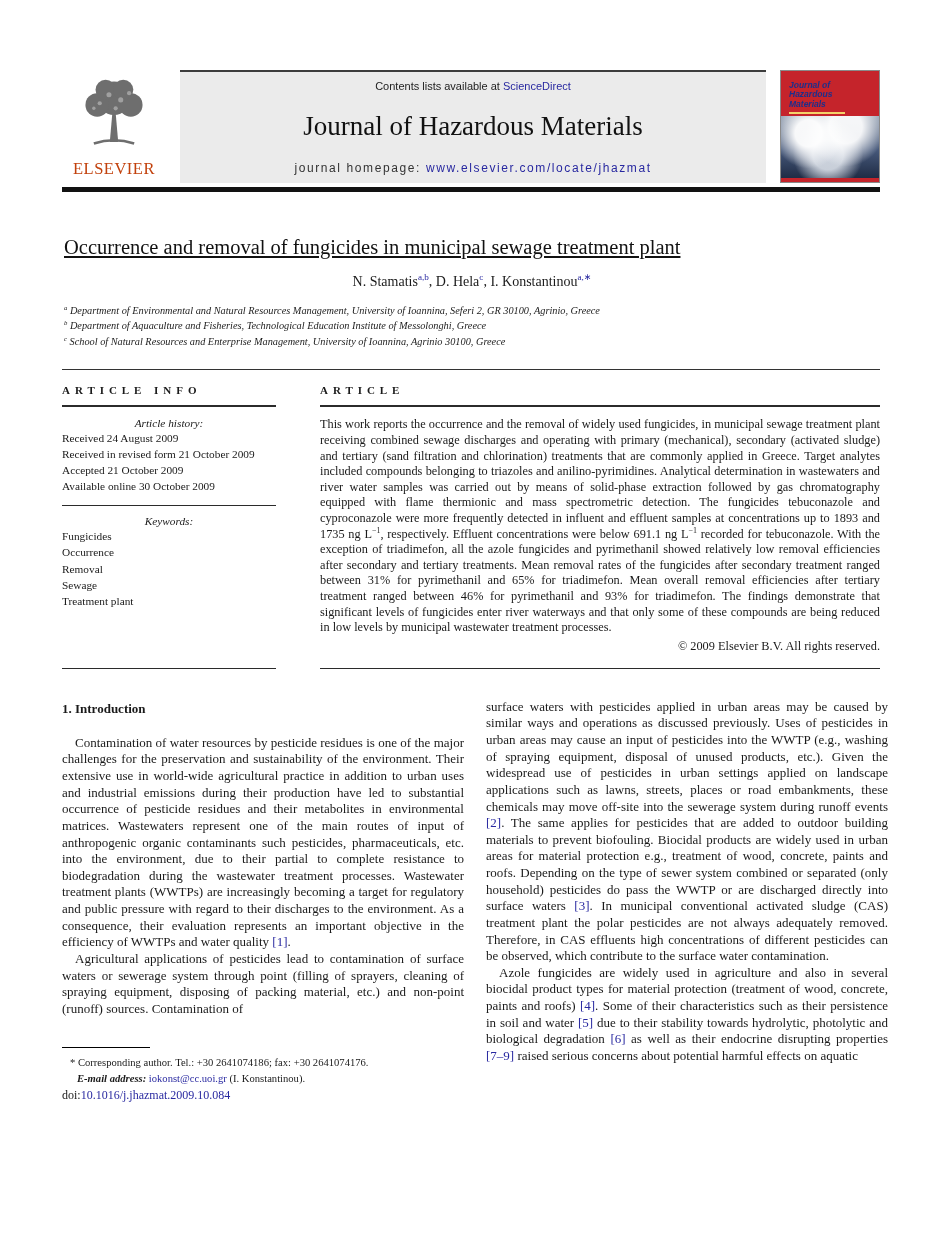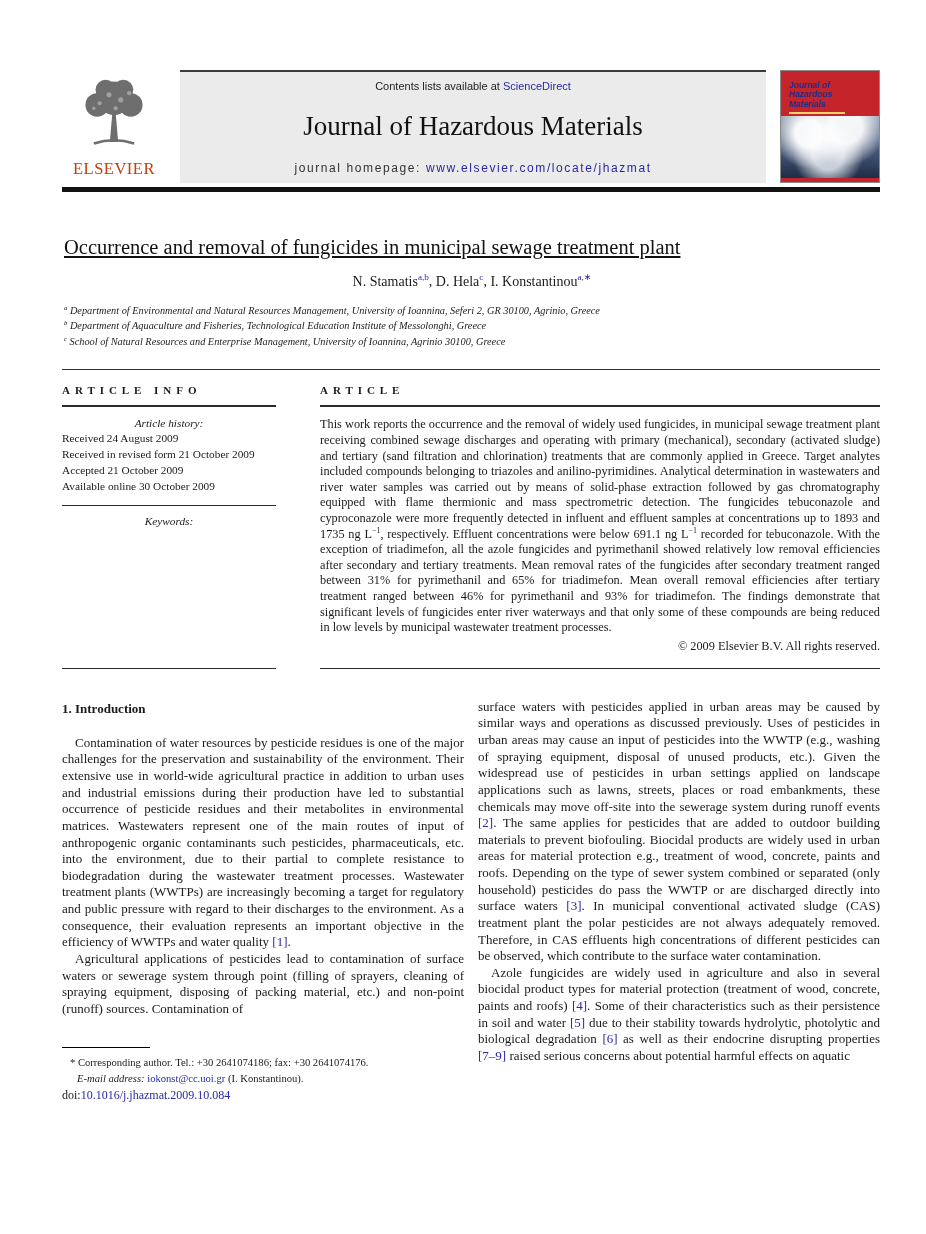--- a/index.html
+++ b/index.html
@@ -77,35 +77,35 @@
     border-bottom: 1.5px solid #2b2b2b; box-sizing: border-box;
   }
   .col-heading { font-size: 11px; font-weight: bold; letter-spacing: .45em; margin-top: 2px; }
   .heading-rule { border-top: 2px solid #2b2b2b; margin: 9px 0 10px; }
   .mid-rule { border-top: 1.5px solid #2b2b2b; margin: 11px 0 9px; }
   .info-label { font-size: 11.3px; font-style: italic; margin-bottom: 1px; text-align: center; }
   .info-line { font-size: 11.3px; line-height: 1.42; }
   .abstract-text { font-size: 12.3px; line-height: 1.27; text-align: justify; margin: 0; }
   .copyright { font-size: 12.3px; text-align: right; margin-top: 3px; padding-bottom: 6px; }
   
-  .body-cols { display: flex; gap: 14px; margin-top: 30px; }
+  .body-cols { display: flex; gap: 22px; margin-top: 30px; }
   .body-cols .col { width: 402px; flex: 0 0 402px; }
   .sec-heading { font-size: 13px; font-weight: bold; margin: 2px 0 18px; }
   .para { font-size: 13px; line-height: 1.28; text-align: justify; margin: 0; }
   .para.indent { text-indent: 13px; }
   
   .footnote { margin-top: 30px; font-size: 10.6px; line-height: 1.45; }
   .fn-rule { width: 88px; border-top: 1px solid #000; margin-bottom: 7px; }
   .fn-line { margin: 0; padding-left: 8px; }
   .fn-email { padding-left: 15px; }
   .fn-issn { margin: 14px 0 0; font-size: 10.6px; }
   .fn-doi { margin: 1px 0 9px; font-size: 12px; }
   
   .link { color: #2828a0; }
-  .it { font-style: italic; }
+  .it { font-style: italic; font-weight: bold; }
   .sup { vertical-align: super; font-size: .65em; line-height: 0; }
   .sup-link { vertical-align: super; font-size: .65em; line-height: 0; color: #2828a0; }
 </style>
 </head>
 <body>
 
 <div class="page">
 
 
   <div class="masthead">
@@ -166,20 +166,27 @@
       <div class="heading-rule"></div>
       <div class="info-label">Article history:</div>
       <div>
           <div class="info-line">Received 24 August 2009</div>
           <div class="info-line">Received in revised form 21 October 2009</div>
           <div class="info-line">Accepted 21 October 2009</div>
           <div class="info-line">Available online 30 October 2009</div>
         </div>
       <div class="mid-rule"></div>
       <div class="info-label">Keywords:</div>
+      <div>
+          <div class="info-line">Fungicides</div>
+          <div class="info-line">Occurrence</div>
+          <div class="info-line">Removal</div>
+          <div class="info-line">Sewage</div>
+          <div class="info-line">Treatment plant</div>
+        </div>
     </div>
 
     <div class="abstract-col">
       <div class="col-heading">ARTICLE</div>
       <div class="heading-rule"></div>
       <p class="abstract-text"><span>This work reports the occurrence and the removal of widely used fungicides, in municipal sewage treatment plant receiving combined sewage discharges and operating with primary (mechanical), secondary (activated sludge) and tertiary (sand filtration and chlorination) treatments that are commonly applied in Greece. Target analytes included compounds belonging to triazoles and anilino-pyrimidines. Analytical determination in wastewaters and river water samples was carried out by means of solid-phase extraction followed by gas chromatography equipped with flame thermionic and mass spectrometric detection. The fungicides tebuconazole and cyproconazole were more frequently detected in influent and effluent samples at concentrations up to 1893 and 1735 ng L</span><span class="sup">−1</span><span>, respectively. Effluent concentrations were below 691.1 ng L</span><span class="sup">−1</span><span> recorded for tebuconazole. With the exception of triadimefon, all the azole fungicides and pyrimethanil showed relatively low removal efficiencies after secondary and tertiary treatments. Mean removal rates of the fungicides after secondary treatment ranged between 31% for pyrimethanil and 65% for triadimefon. Mean overall removal efficiencies after tertiary treatment ranged between 46% for pyrimethanil and 93% for triadimefon. The findings demonstrate that significant levels of fungicides enter river waterways and that only some of these compounds are being reduced in low levels by municipal wastewater treatment processes.</span></p>
       <div class="copyright">© 2009 Elsevier B.V. All rights reserved.</div>
     </div>
   </div>
 

